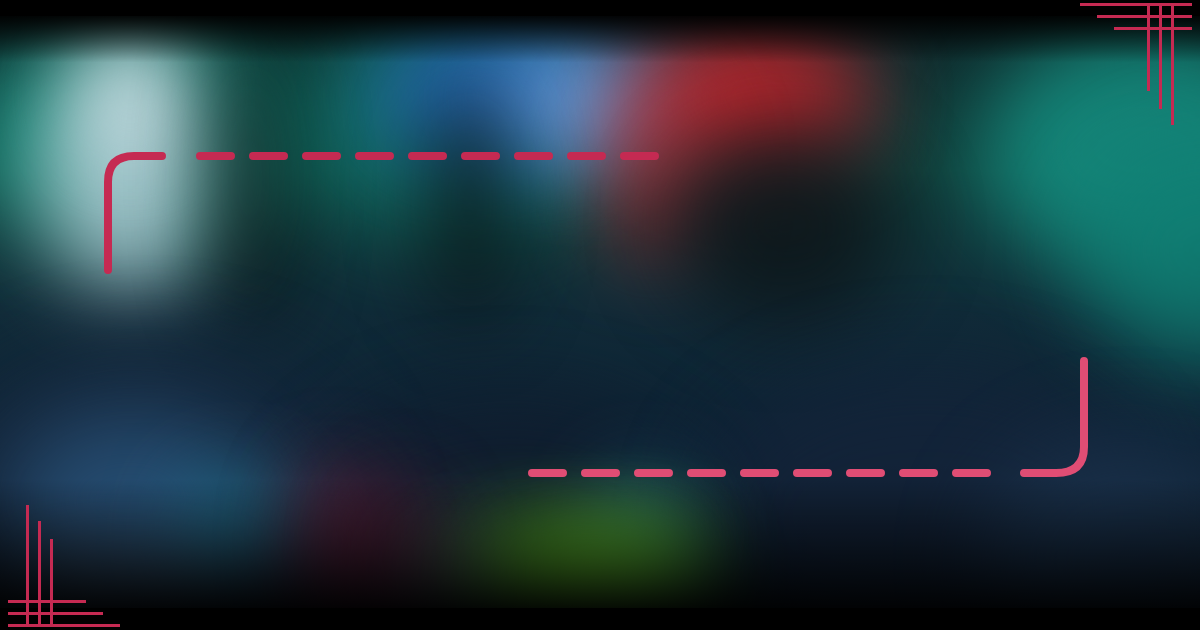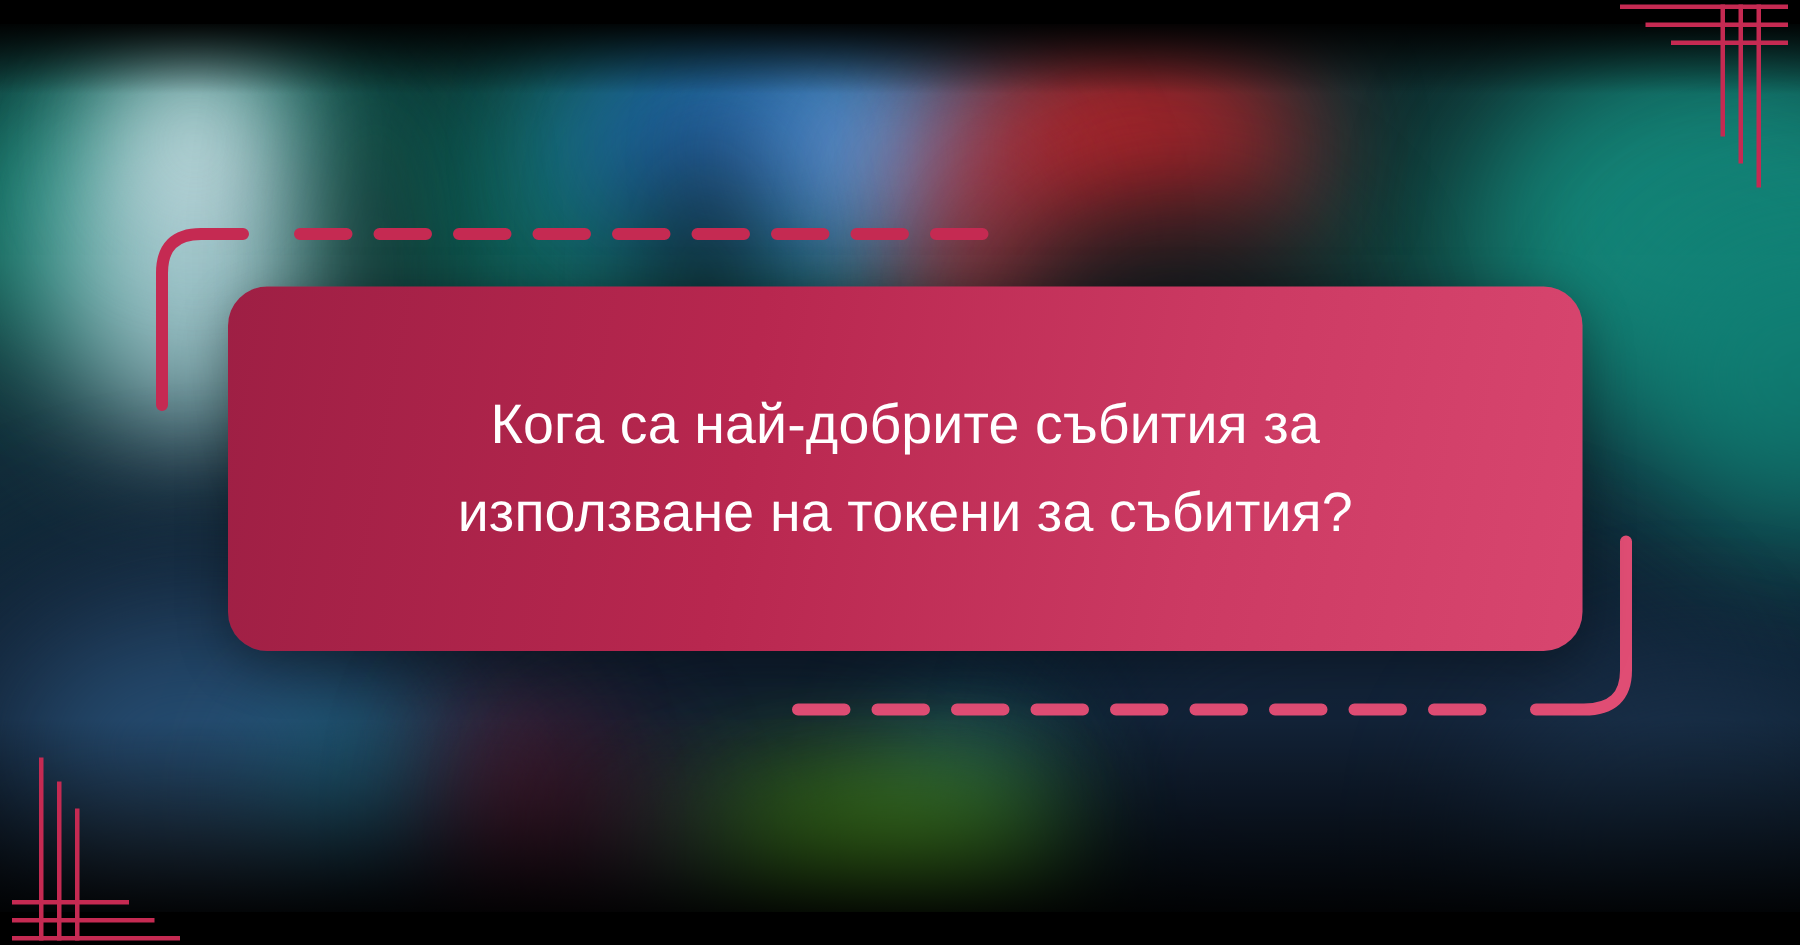--- a/index.html
+++ b/index.html
@@ -242,17 +242,14 @@
   <svg class="accent accent-top" viewBox="0 0 570 126" width="570" height="126">
     <path d="M4,122 L4,34 Q4,8 30,8 L58,8" fill="none" stroke="#c52a52" stroke-width="8" stroke-linecap="round"></path>
     <path d="M96,8 L566,8" fill="none" stroke="#c52a52" stroke-width="8" stroke-linecap="round" stroke-dasharray="31 22"></path>
   </svg>
 
   <svg class="accent accent-bottom" viewBox="0 0 562 126" width="562" height="126">
     <path d="M4,118 L474,118" fill="none" stroke="#e04d74" stroke-width="8" stroke-linecap="round" stroke-dasharray="31 22"></path>
     <path d="M496,118 L528,118 Q556,118 556,92 L556,6" fill="none" stroke="#e04d74" stroke-width="8" stroke-linecap="round"></path>
   </svg>
 
-  <div class="card">
-    <h1 class="card-title">Кога са най-добрите събития за използване на токени за събития?</h1>
-  </div>
 
 </div>
 
 </body></html>

